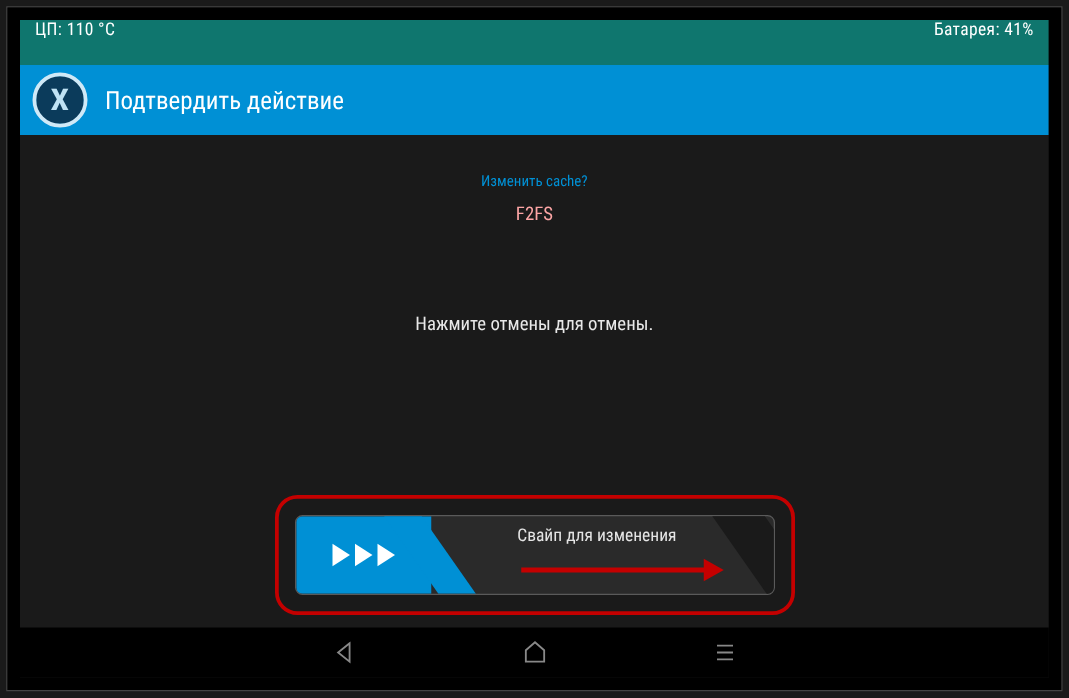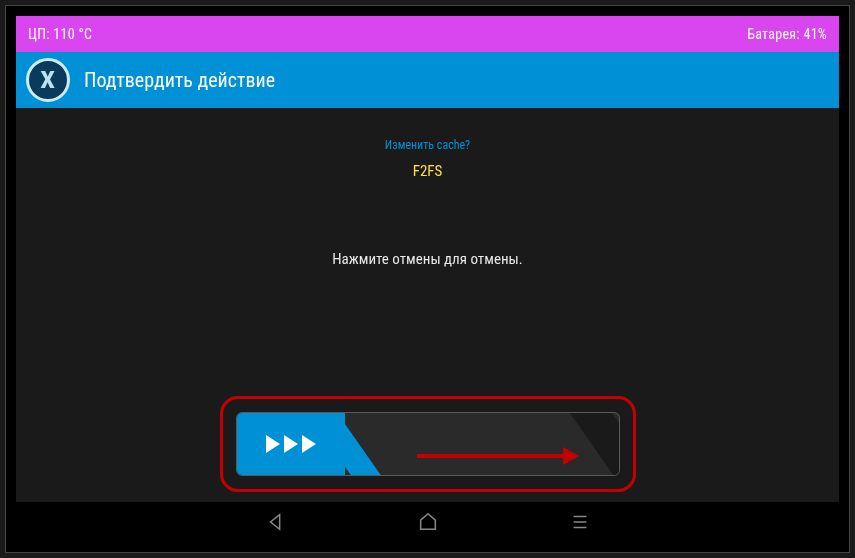--- a/index.html
+++ b/index.html
@@ -1,29 +1,29 @@
 <!DOCTYPE html>
 <html><head>
 <meta charset="utf-8">
 <style>
   * { margin: 0; padding: 0; box-sizing: border-box; }
   html, body { width: 855px; height: 558px; background: #1a1a1a; font-family: "Roboto Condensed", "Arial Narrow", Arial, sans-serif; overflow: hidden; }
   .frame { position: absolute; left: 5px; top: 5px; width: 845px; height: 548px; border: 1px solid #444; background: #1a1a1a; }
   .dark-border { position: absolute; left: 0; top: 0; right: 0; bottom: 0; border: 10px solid #000; pointer-events: none; }
-  .status-bar { position: absolute; left: 10px; right: 10px; top: 10px; height: 36px; background: #d946ef; color: #fff; font-size: 14px; display: flex; align-items: center; font-stretch: condensed; letter-spacing: 0.3px; }
+  .status-bar { position: absolute; left: 10px; right: 10px; top: 10px; height: 36px; background: #0f766e; color: #fff; font-size: 14px; display: flex; align-items: flex-start; font-stretch: condensed; letter-spacing: 0.3px; }
   .status-left { flex: 1; padding-left: 12px; text-align: left; }
   .status-center { flex: 1; text-align: center; }
   .status-right { flex: 1; padding-right: 12px; text-align: right; }
   .header { position: absolute; left: 10px; right: 10px; top: 46px; height: 56px; background: #0090d5; display: flex; align-items: center; }
   .logo-circle { width: 44px; height: 44px; border-radius: 50%; background: radial-gradient(circle at center, #0b3b5b 0 100%); margin-left: 10px; display: flex; align-items: center; justify-content: center; border: 3px solid #cfe9f7; }
   .logo-x { color: #bfe2f4; font-size: 24px; font-weight: 700; transform: scaleX(1.1); }
   .header-title { color: #fff; font-size: 20px; margin-left: 14px; font-stretch: condensed; }
   .content { position: absolute; left: 10px; right: 10px; top: 102px; bottom: 50px; background: #1a1a1a; }
   .question { color: #0090d5; text-align: center; font-size: 12px; margin-top: 30px; }
-  .fs-type { color: #fde047; text-align: center; font-size: 15px; margin-top: 10px; }
+  .fs-type { color: #fca5a5; text-align: center; font-size: 15px; margin-top: 10px; }
   .instr { color: #e8e8e8; text-align: center; font-size: 15px; margin-top: 70px; }
   
   .swipe-wrap { position: absolute; left: 50%; transform: translateX(-50%); bottom: 68px; width: 400px; height: 80px; }
   .swipe-outline { position: absolute; inset: -8px; border: 3px solid #c40000; border-radius: 18px; pointer-events: none; }
   .swipe-track { position: absolute; left: 8px; right: 8px; top: 8px; bottom: 8px; background: #2a2a2a; border: 1px solid #5a5a5a; border-radius: 6px; overflow: hidden; }
   .swipe-track::after { content: ""; position: absolute; right: -16px; top: -2px; width: 42px; height: 70px; background: #1a1a1a; transform: skewX(35deg); }
   .swipe-handle { position: absolute; left: 0; top: 0; bottom: 0; width: 108px; background: #0090d5; display: flex; align-items: center; justify-content: center; gap: 4px; cursor: grab; }
   .swipe-handle::after { content: ""; position: absolute; right: -14px; top: 0; bottom: 0; width: 30px; background: #0090d5; transform: skewX(35deg); }
   .swipe-label { position: absolute; left: 120px; right: 20px; top: 8px; color: #e5e5e5; font-size: 14px; text-align: center; }
   .arrow-hint { position: absolute; left: 180px; right: 40px; top: 34px; height: 18px; }
@@ -58,20 +58,21 @@
   </div>
 
   <div class="swipe-wrap">
     <div class="swipe-outline"></div>
     <div class="swipe-track">
       <div class="swipe-handle">
         <span class="play-tri"></span>
         <span class="play-tri"></span>
         <span class="play-tri"></span>
       </div>
+      <div class="swipe-label">Свайп для изменения</div>
       <div class="arrow-hint">
         <div class="arrow-line"></div>
         <div class="arrow-head"></div>
       </div>
     </div>
   </div>
 
   <div class="navbar">
     <div class="nav-btn" title="back">
       <svg width="22" height="22" viewBox="0 0 24 24">

